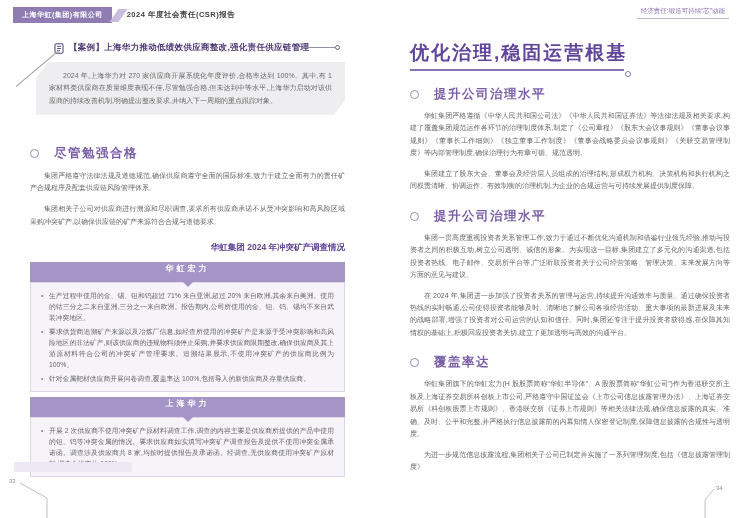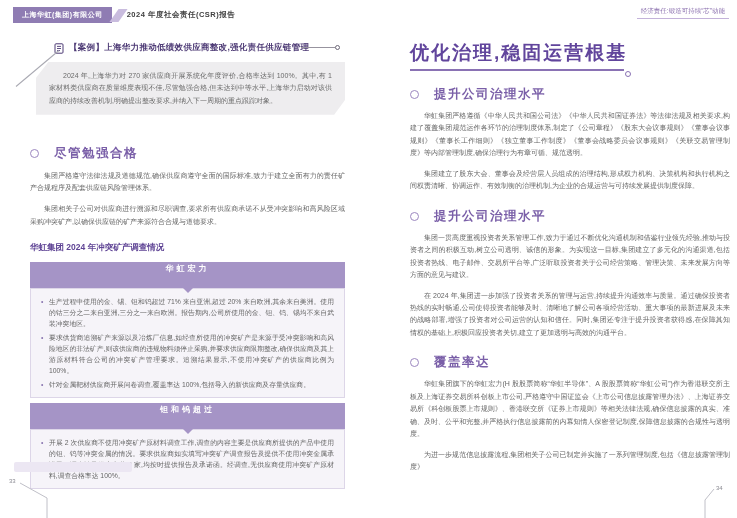--- a/index.html
+++ b/index.html
@@ -34,24 +34,24 @@
   .doc-icon{flex:none;display:inline-flex;}
   .case-body{background:#eeedef;color:#6b6b6b;font-size:7px;line-height:1.75;text-align:justify;
     text-indent:2em;padding:8px 13px;margin-left:6px;
     clip-path:polygon(4% 0,100% 0,100% 72%,96.5% 100%,0 100%,0 30%);}
   
   .sec-head{display:flex;align-items:center;gap:15px;color:#7a5fa8;font-size:12.5px;
     font-weight:bold;margin:0 0 8px 0;letter-spacing:1.5px;}
   .ring{width:7px;height:7px;border:1.5px solid #9c87c0;border-radius:50%;flex:none;background:#fff;}
   .para{font-size:7px;line-height:1.75;color:#666;text-align:justify;text-indent:2em;margin:0 0 9px 0;}
   
-  .tbl-title{text-align:left;color:#5f4495;font-weight:bold;font-size:8.5px;margin:14px 0 8px;}
+  .tbl-title{text-align:right;color:#5f4495;font-weight:bold;font-size:8.5px;margin:14px 0 8px;}
   .group{margin-bottom:5px;}
   .band{position:relative;background:#a594c6;color:#fff;text-align:center;font-size:8px;
-    font-weight:bold;height:26px;line-height:13px;letter-spacing:3px;}
+    font-weight:bold;height:20px;line-height:13px;letter-spacing:3px;}
   .notch{position:absolute;left:50%;bottom:-5px;transform:translateX(-50%);width:0;height:0;
     border:5px solid transparent;border-top:5px solid #a594c6;border-bottom:0;z-index:2;}
   .group-body{border:1px solid #ddd6e8;background:#f6f4f9;padding:7px 10px 4px;}
   .group-body ul{margin:0;padding:0;list-style:none;}
   .group-body li{font-size:6.8px;line-height:1.62;color:#666;text-align:justify;
     padding-left:8px;position:relative;margin-bottom:3px;}
   .group-body li::before{content:"\2022";position:absolute;left:0;top:0;color:#8a76b0;}
   .deco-strip{position:absolute;left:14px;bottom:46px;width:118px;height:10px;
     background:#ece7f3;border-radius:2px;}
   
@@ -116,21 +116,21 @@
       <ul>
         <li>生产过程中使用的金、锡、钽和钨超过 71% 来自亚洲,超过 20% 来自欧洲,其余来自美洲。使用的钴三分之二来自亚洲,三分之一来自欧洲。报告期内,公司所使用的金、钽、钨、锡均不来自武装冲突地区。</li>
         <li>要求供货商追溯矿产来源以及冶炼厂信息,如经查所使用的冲突矿产是来源于受冲突影响和高风险地区的非法矿产,则该供应商的违规物料须停止采购,并要求供应商限期整改,确保供应商及其上游原材料符合公司的冲突矿产管理要求。追溯结果显示,不使用冲突矿产的供应商比例为 100%。</li>
         <li>针对金属靶材供应商开展问卷调查,覆盖率达 100%,包括导入的新供应商及存量供应商。</li>
       </ul>
     </div>
   </div>
 
   <div class="group">
     <div class="band">
-      <span>钽和钨超过</span>
+      <span>上海华力</span>
       <span class="notch"></span>
     </div>
     <div class="group-body">
       <ul>
         <li>开展 2 次供应商不使用冲突矿产原材料调查工作,调查的内容主要是供应商所提供的产品中使用的钽、钨等冲突金属的情况。要求供应商如实填写冲突矿产调查报告及提供不使用冲突金属承诺函。调查涉及供应商共 8 家,均按时提供报告及承诺函。经调查,无供应商使用冲突矿产原材料,调查合格率达 100%。</li>
       </ul>
     </div>
   </div>
 
 

